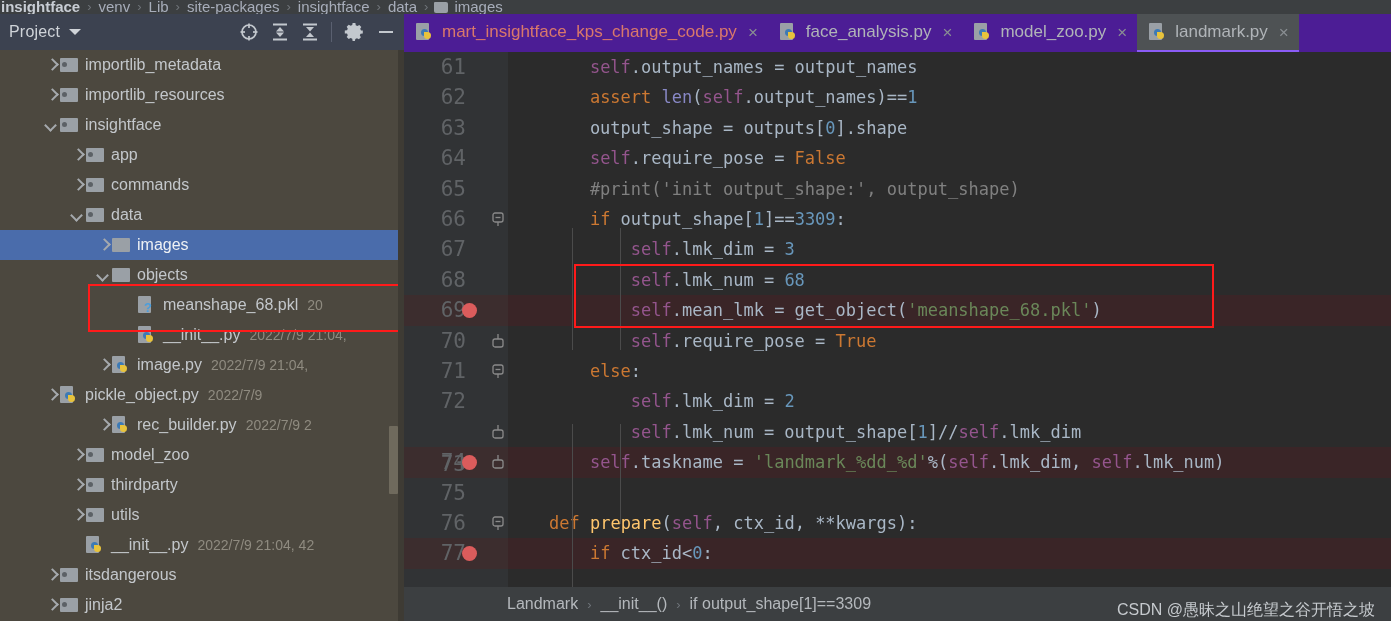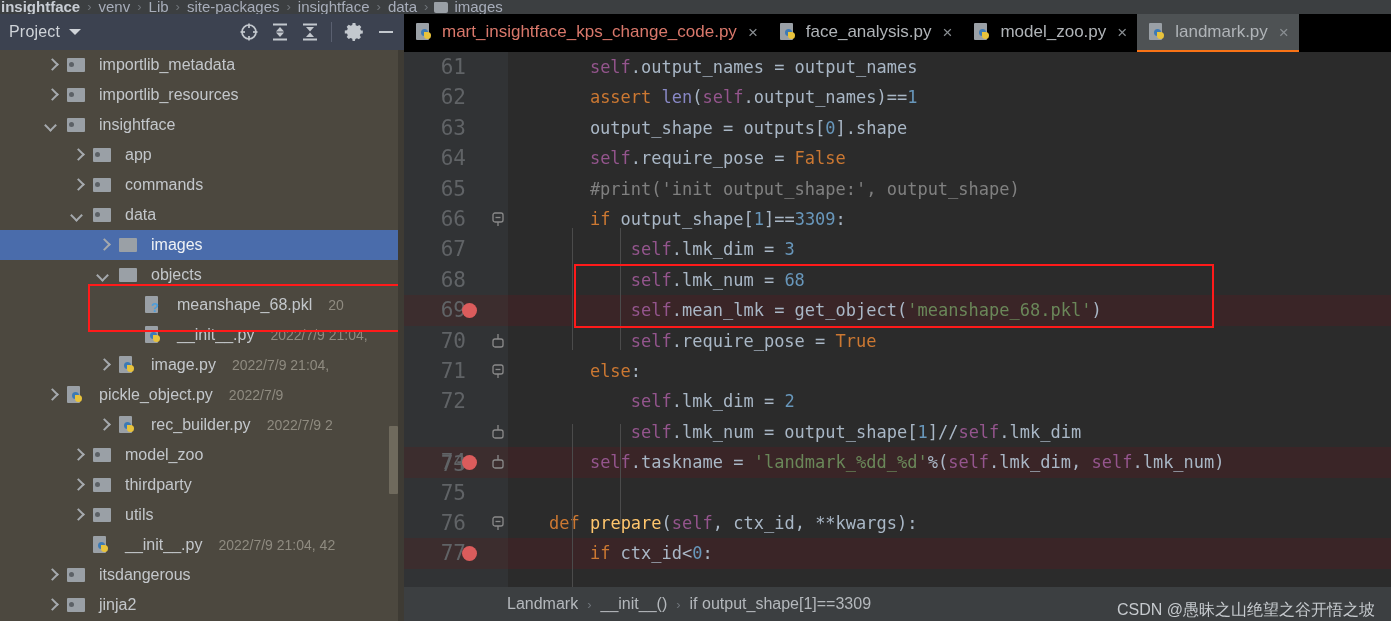--- a/index.html
+++ b/index.html
@@ -54,21 +54,21 @@
   .ph-tools svg { display: block; }
   .ph-divider { width: 1px; height: 20px; background: #5a6070; }
 
   
   .tree {
     position: absolute; left: 0; top: 36px; width: 404px; height: 571px;
     overflow: hidden; font-size: 16px;
   }
   .row {
     position: relative; height: 30px; display: flex; align-items: center;
-    white-space: nowrap; color: #b8bcc0; gap: 7px;
+    white-space: nowrap; color: #b8bcc0;
   }
   .row.selected { background: #4a6cab; }
   .arrow {
     width: 16px; height: 16px; flex: 0 0 16px; position: relative;
   }
   .arrow.r::after, .arrow.d::after {
     content: ""; position: absolute; border-style: solid;
     border-color: #a5a9ad;
   }
   .arrow.r::after {
@@ -137,30 +137,30 @@
     position: absolute; right: 0; top: 0; width: 6px; height: 571px;
     background: #3e3b34;
   }
 
   
   .editor {
     position: absolute; left: 404px; top: 14px; width: 987px; height: 607px;
     background: #2b2b2b;
   }
   .tabbar {
-    position: relative; width: 987px; height: 38px; background: #000000;
+    position: relative; width: 987px; height: 38px; background: #4c1d95;
     display: flex; align-items: stretch;
   }
   .tab {
     display: flex; align-items: center; padding: 0 10px 0 12px;
     gap: 9px; font-size: 17px; color: #b0b4b8;
     border-bottom: 2px solid transparent;
   }
   .tab.modified { color: #d9786b; }
-  .tab.active { background: #4e5254; border-bottom: 2px solid #f97316; }
+  .tab.active { background: #4e5254; border-bottom: 2px solid #8b5cf6; }
   .tab .tabicon { position: relative; width: 17px; height: 18px; flex:0 0 17px;}
   .tab .tabicon .sheet {
     position: absolute; left: 0; top: 0; width: 13px; height: 17px;
     background: #9aa0a6; border-radius: 1px;
   }
   .tab .tabicon .snake-b {
     position: absolute; left: 5px; top: 6px; width: 7px; height: 7px;
     background: #3d7ab5; border-radius: 50% 50% 0 50%;
   }
   .tab .tabicon .snake-y {

